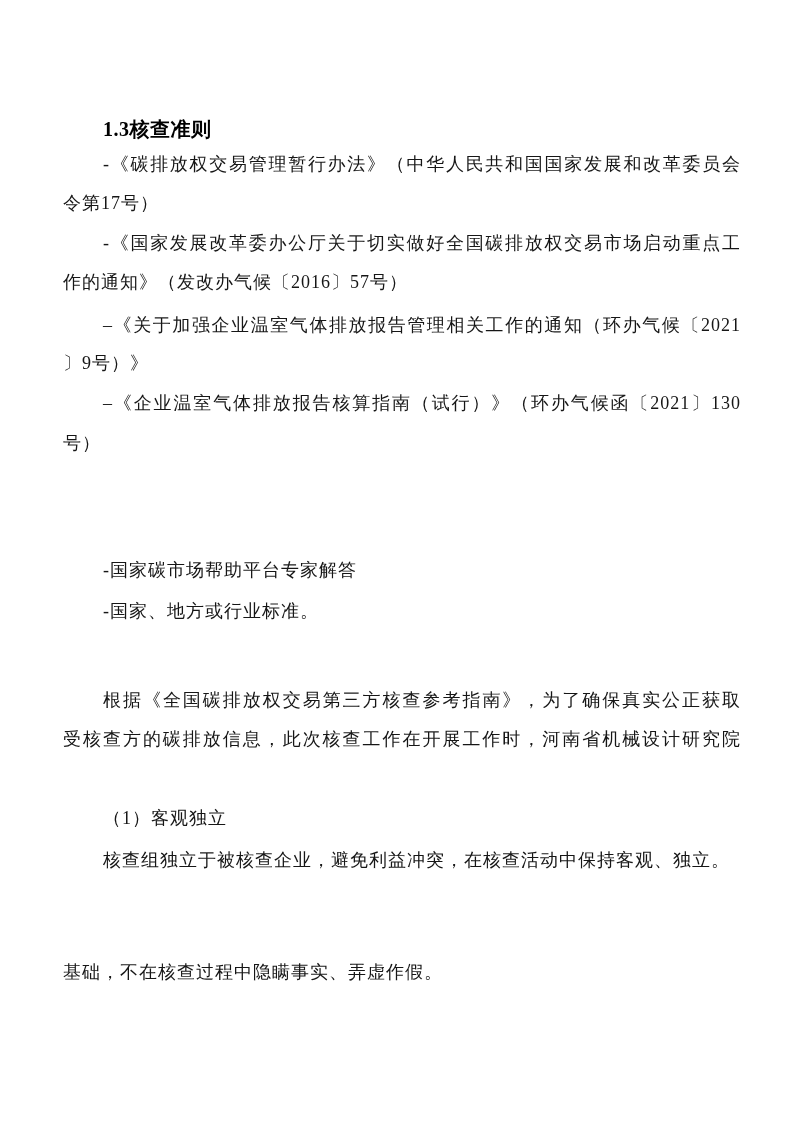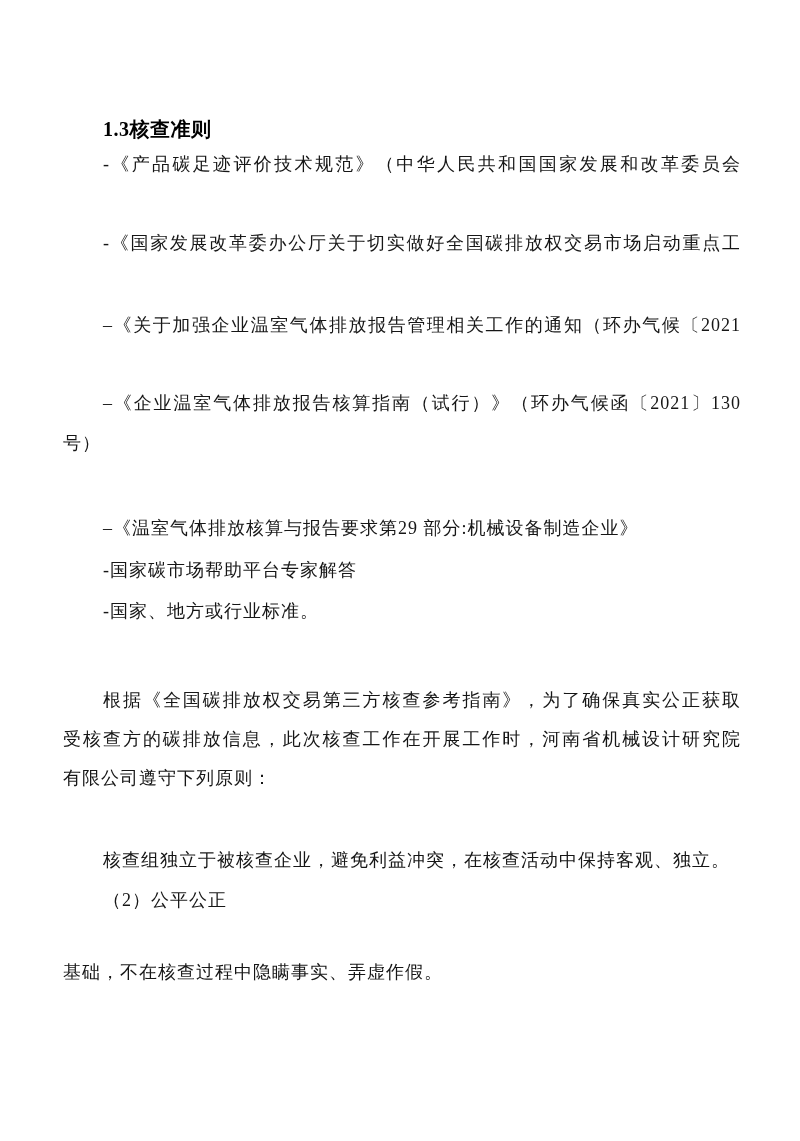--- a/index.html
+++ b/index.html
@@ -43,40 +43,41 @@
     text-justify: inter-character;
   }
 </style>
 </head>
 <body>
 
 <div class="page">
 
   <div class="line heading indent" style="top:117px">1.3核查准则</div>
 
-  <div class="line indent stretch" style="top:152px">-《产品碳足迹评价技术规范》（中华人民共和国国家发展和改革委员会</div>
+  <div class="line indent stretch" style="top:152px">-《碳排放权交易管理暂行办法》（中华人民共和国国家发展和改革委员会</div>
+  <div class="line" style="top:191px">令第17号）</div>
 
   <div class="line indent stretch" style="top:231px">-《国家发展改革委办公厅关于切实做好全国碳排放权交易市场启动重点工</div>
+  <div class="line" style="top:270px">作的通知》（发改办气候〔2016〕57号）</div>
 
   <div class="line indent stretch" style="top:313px">–《关于加强企业温室气体排放报告管理相关工作的通知（环办气候〔2021</div>
+  <div class="line" style="top:351px">〕9号）》</div>
 
   <div class="line indent stretch" style="top:391px">–《企业温室气体排放报告核算指南（试行）》（环办气候函〔2021〕130</div>
   <div class="line" style="top:431px">号）</div>
 
 
-  <div class="line indent" style="top:516px">–《温室气体排放核算与报告要求第29 部分:机械设备制造企业》</div>
 
   <div class="line indent" style="top:558px">-国家碳市场帮助平台专家解答</div>
 
   <div class="line indent" style="top:599px">-国家、地方或行业标准。</div>
 
 
   <div class="line stretch" style="top:727px">受核查方的碳排放信息，此次核查工作在开展工作时，河南省机械设计研究院</div>
   <div class="line indent stretch" style="top:688px">根据《全国碳排放权交易第三方核查参考指南》，为了确保真实公正获取</div>
-  <div class="line" style="top:766px">有限公司遵守下列原则：</div>
 
+  <div class="line indent" style="top:806px">（1）客观独立</div>
   <div class="line indent" style="top:848px">核查组独立于被核查企业，避免利益冲突，在核查活动中保持客观、独立。</div>
 
-  <div class="line indent" style="top:888px">（2）公平公正</div>
   <div class="line" style="top:960px">基础，不在核查过程中隐瞒事实、弄虚作假。</div>
 
 
 </div>
 
 </body></html>

